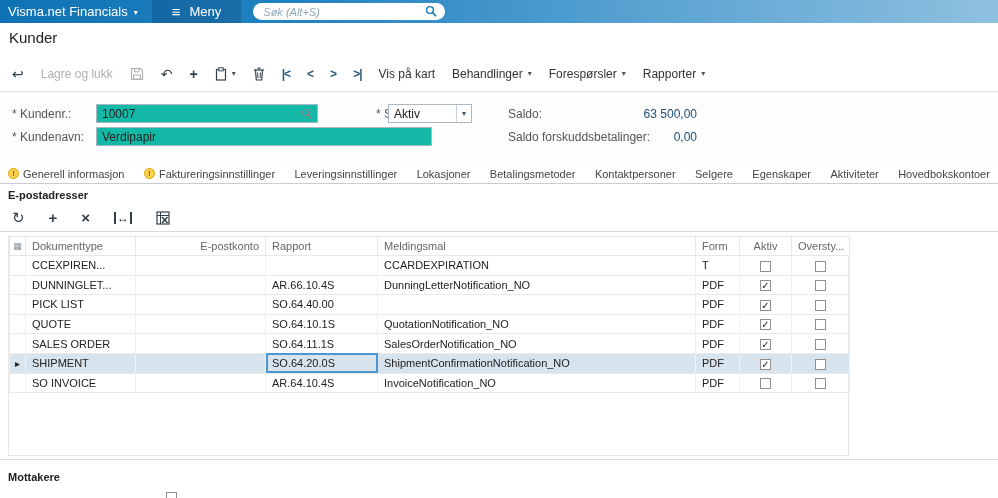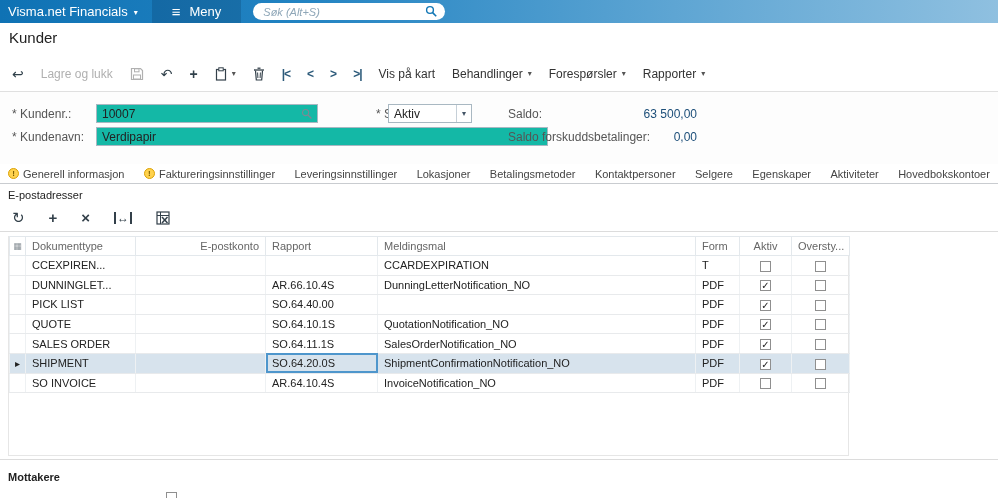--- a/index.html
+++ b/index.html
@@ -53,21 +53,21 @@
 
   
   .tabbar { position:absolute; top:164px; left:0; width:998px; height:20px;
     display:flex; justify-content:space-between; align-items:center; padding:0 8px 0 8px;
     border-bottom:1px solid #c9ccd0; font-size:11px; color:#444; white-space:nowrap; }
   .tab { display:inline-flex; align-items:center; gap:4px; cursor:pointer; }
   .warn { width:11px; height:11px; border-radius:50%; background:#ffd24d; border:1px solid #dca205;
     color:#7a5c00; font-size:8px; font-weight:bold; line-height:10px; text-align:center; display:inline-block; }
 
   
-  .sectitle { position:absolute; top:189px; left:8px; font-size:11px; font-weight:normal; color:#222; }
+  .sectitle { position:absolute; top:189px; left:8px; font-size:11px; font-weight:bold; color:#222; }
   .gridbar { position:absolute; top:204px; left:0; width:998px; height:28px;
     display:flex; align-items:center; gap:24px; padding-left:12px;
     border-bottom:1px solid #dcdcdc; color:#33404a; }
   .gbtn { cursor:pointer; font-size:15px; line-height:1; color:#33404a; display:inline-flex; align-items:center; }
   .fitw { font-size:12px; border-left:2px solid #33404a; border-right:2px solid #33404a; padding:0 1px; }
 
   
   .gridbox { position:absolute; top:236px; left:8px; width:841px; height:220px;
     border-left:1px solid #e6e6e6; border-right:1px solid #e6e6e6; border-bottom:1px solid #e6e6e6; background:#fff; }
   table { border-collapse:collapse; table-layout:fixed; width:840px; font-size:11px; }
@@ -191,21 +191,21 @@
   </div>
   <span class="flabel" style="left:331px; top:15px;margin-left:45px;">* Status:</span>
   <div class="fselect" style="left:388px; top:12px; width:84px;">
     <span class="val">Aktiv</span>
     <span class="car">▾</span>
   </div>
   <span class="flabel" style="left:508px; top:15px;">Saldo:</span>
   <span class="fvalue" style="left:560px; top:15px;">63 500,00</span>
 
   <span class="flabel" style="left:12px; top:38px;">* Kundenavn:</span>
-  <div class="finput" style="left:96px; top:35px; width:452px;">
+  <div class="finput" style="left:96px; top:35px; width:336px;">
     <input value="Verdipapir" style="">
   </div>
   <span class="flabel" style="left:508px; top:38px;">Saldo forskuddsbetalinger:</span>
   <span class="fvalue" style="left:560px; top:38px;">0,00</span>
 </div>
 
 <div class="tabbar">
     <div class="tab">
       <span class="warn">!</span>
       <span>Generell informasjon</span>

